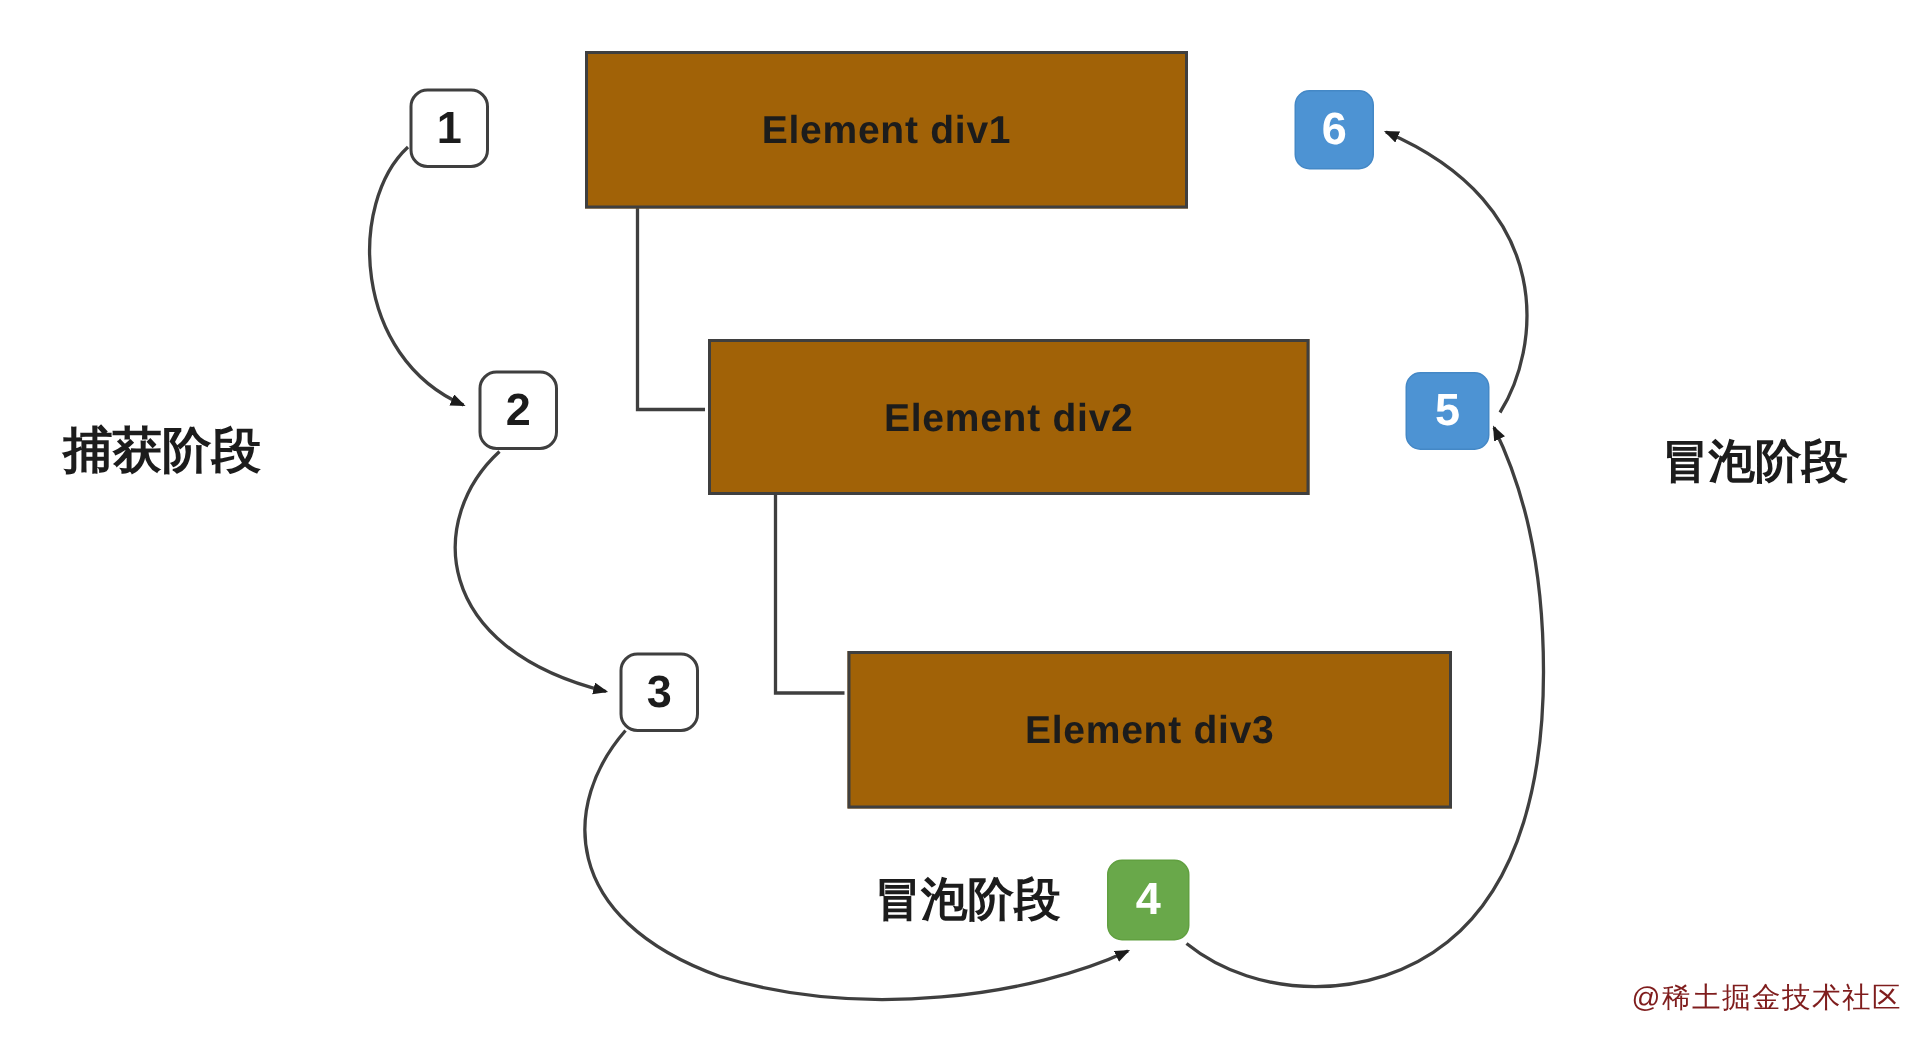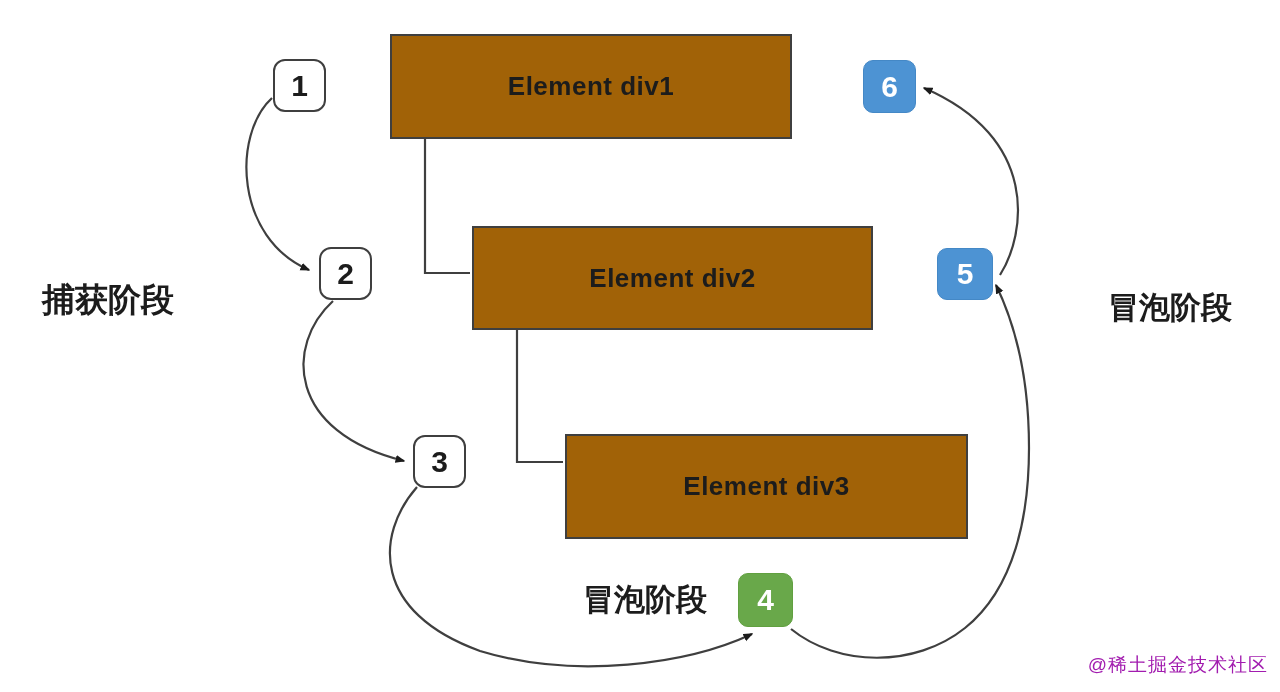--- a/index.html
+++ b/index.html
@@ -53,21 +53,21 @@
     white-space:nowrap;
     font-weight:bold;
   }
   .phase-capture{left:42px;top:278px;font-size:33px;}
   .phase-bubble{left:1108px;top:274px;font-size:31px;margin-top:13px;}
   .phase-target{left:583px;top:579px;font-size:31px;}
 
   .watermark{
     position:absolute;
     right:12px;bottom:14px;
-    font-size:19px;color:#a21caf;
+    font-size:19px;color:#7f1d1d;
     letter-spacing:1px;
     white-space:nowrap;
   }
 </style>
 </head>
 <body>
 
 <div class="canvas">
 
   <svg class="wires" viewBox="0 0 1280 692">

